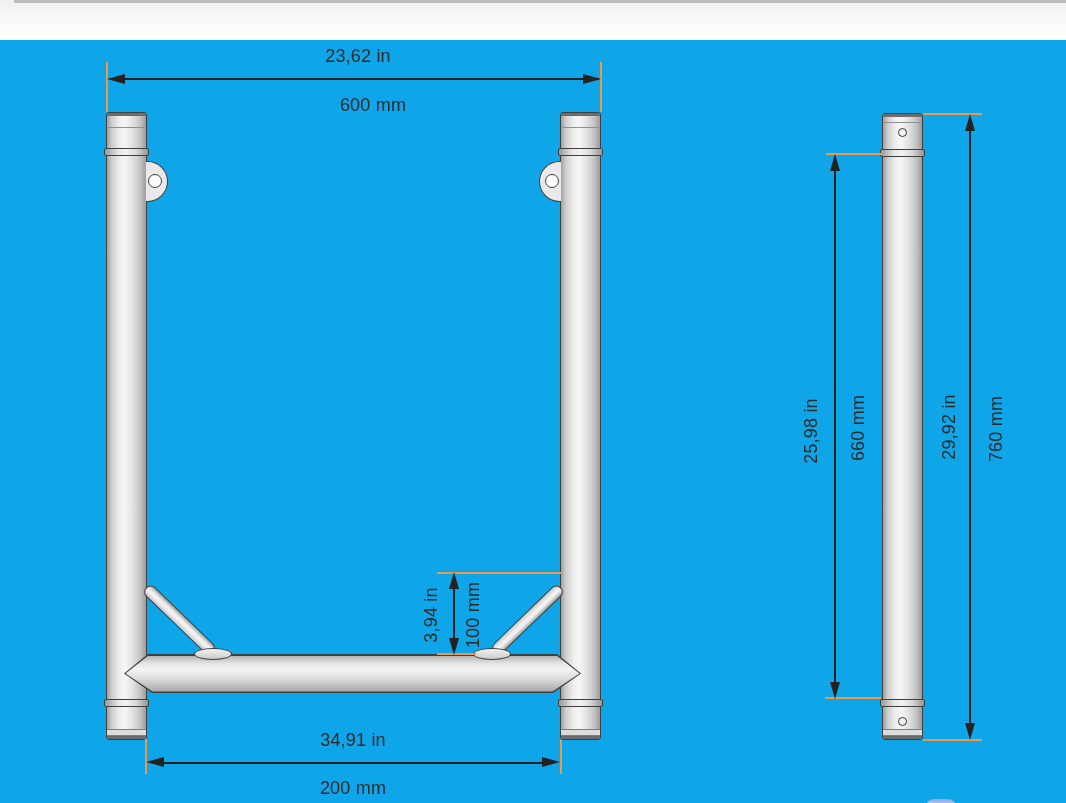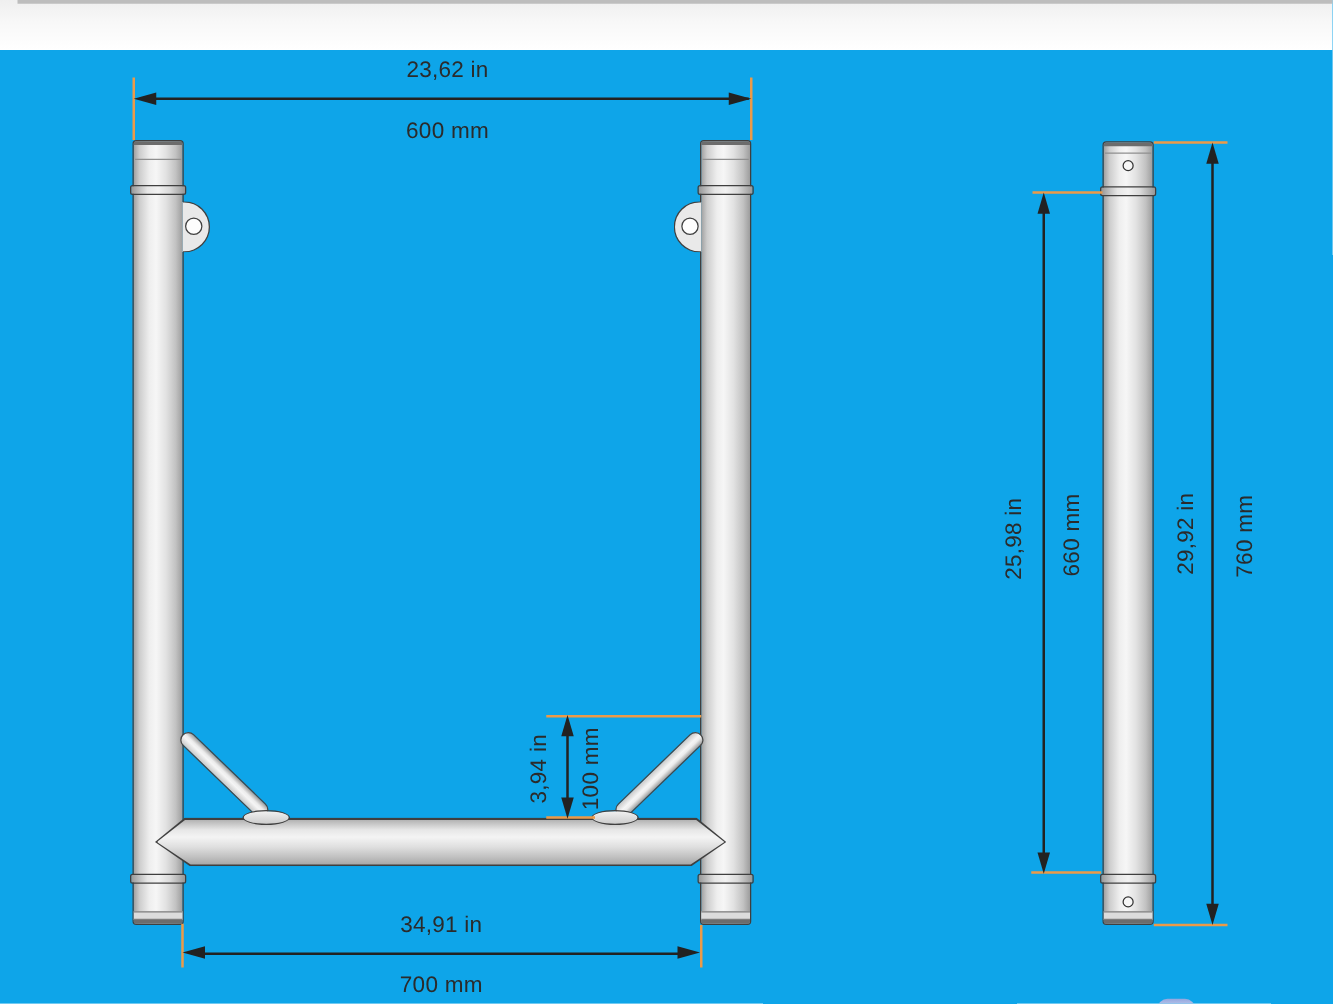--- a/index.html
+++ b/index.html
@@ -100,31 +100,31 @@
     <div class="foot" style="left:194px;top:648px;"></div>
     <div class="foot" style="left:473px;top:648px;"></div>
 
     <div>
       <div class="ext v" style="left:105.5px;top:62px;height:50px;"></div>
       <div class="ext v" style="left:599.5px;top:62px;height:50px;"></div>
       <div class="dline h" style="left:122px;top:77.75px;width:477px;"></div>
       <div class="arr l" style="left:107px;top:73.5px;"></div>
       <div class="arr r" style="left:583px;top:73.5px;"></div>
       <div class="dim-label" style="left:358px;top:56px;">23,62 in</div>
-      <div class="dim-label" style="left:358px;top:105px;">600 mm</div>
+      <div class="dim-label" style="left:373px;top:105px;">600 mm</div>
     </div>
 
     <div>
       <div class="ext v" style="left:145px;top:739px;height:35px;"></div>
       <div class="ext v" style="left:559.5px;top:740px;height:34px;"></div>
       <div class="dline h" style="left:161px;top:761.5px;width:384px;"></div>
       <div class="arr l" style="left:146px;top:757.25px;"></div>
       <div class="arr r" style="left:542px;top:757.25px;"></div>
       <div class="dim-label" style="left:353px;top:740px;">34,91 in</div>
-      <div class="dim-label" style="left:353px;top:788px;">700 mm</div>
+      <div class="dim-label" style="left:353px;top:788px;">200 mm</div>
     </div>
 
     <div>
       <div class="ext h" style="left:437px;top:571.5px;width:124px;"></div>
       <div class="ext h" style="left:437px;top:653px;width:39px;"></div>
       <div class="dline v" style="left:452.75px;top:583px;width:2.5px;height:61px;"></div>
       <div class="arr u" style="left:448.5px;top:572px;"></div>
       <div class="arr d" style="left:448.5px;top:638px;"></div>
       <div class="dim-label rot" style="left:431px;top:615px;">3,94 in</div>
       <div class="dim-label rot" style="left:473px;top:615px;">100 mm</div>

